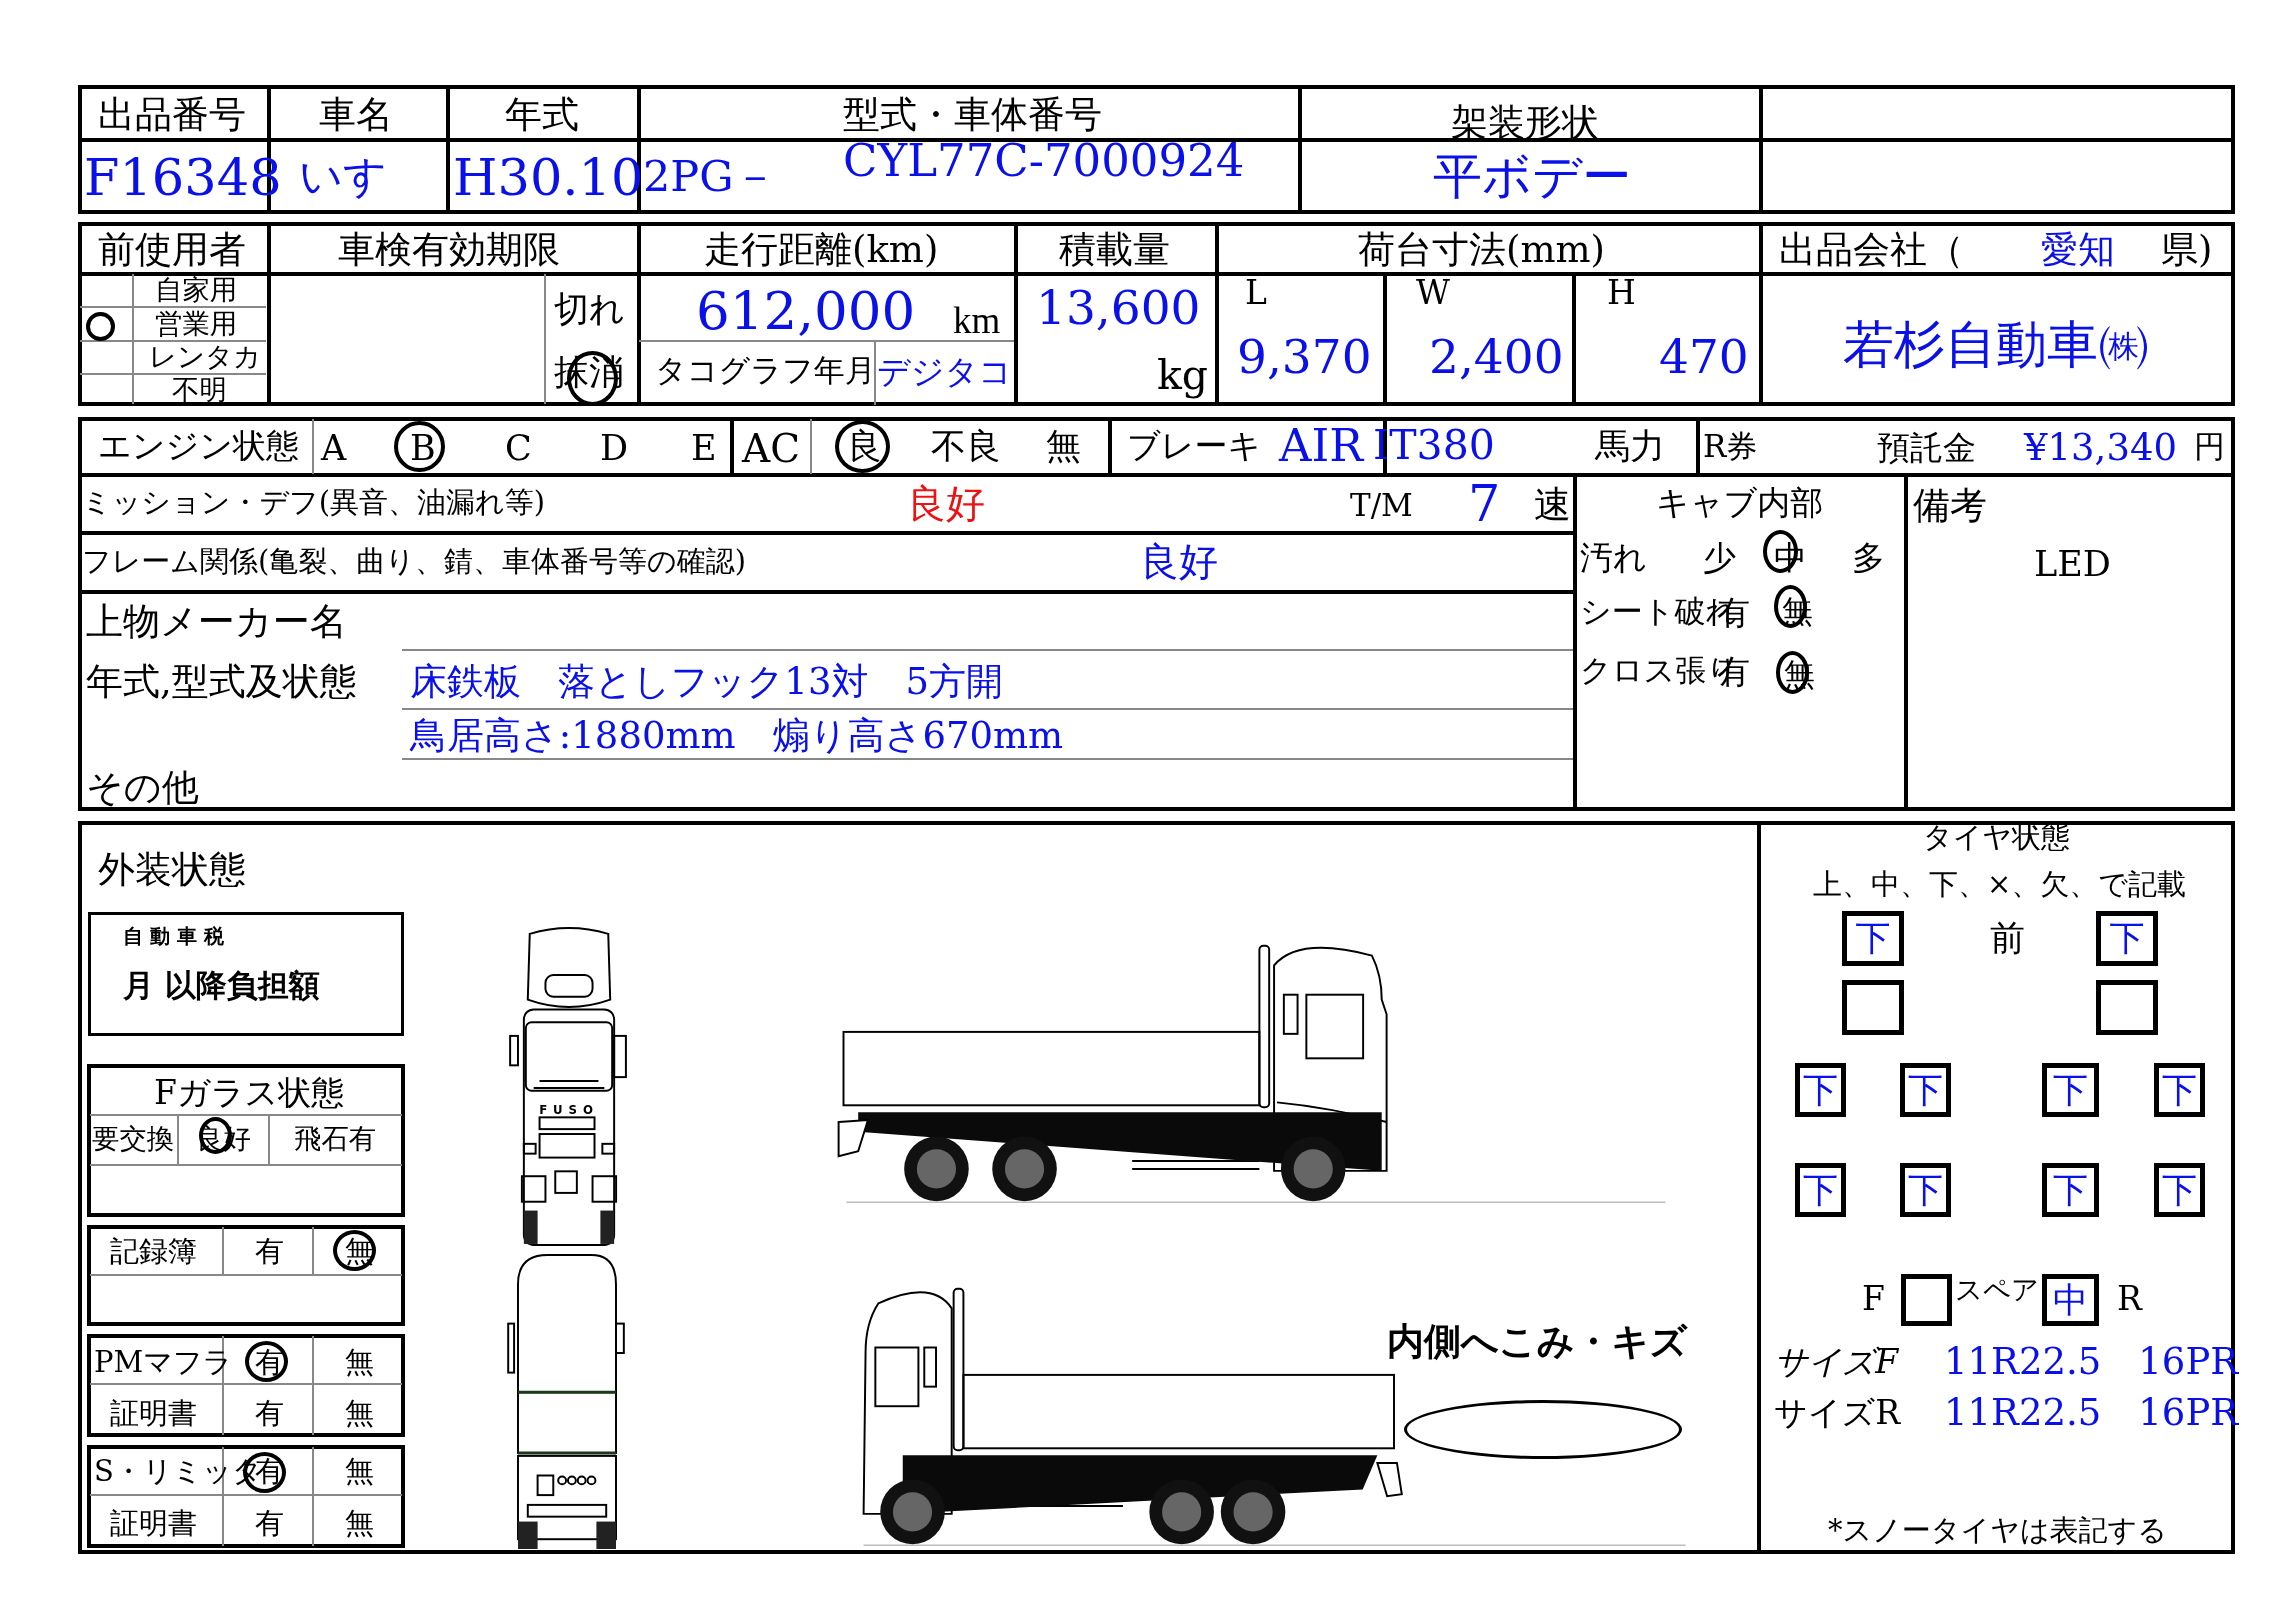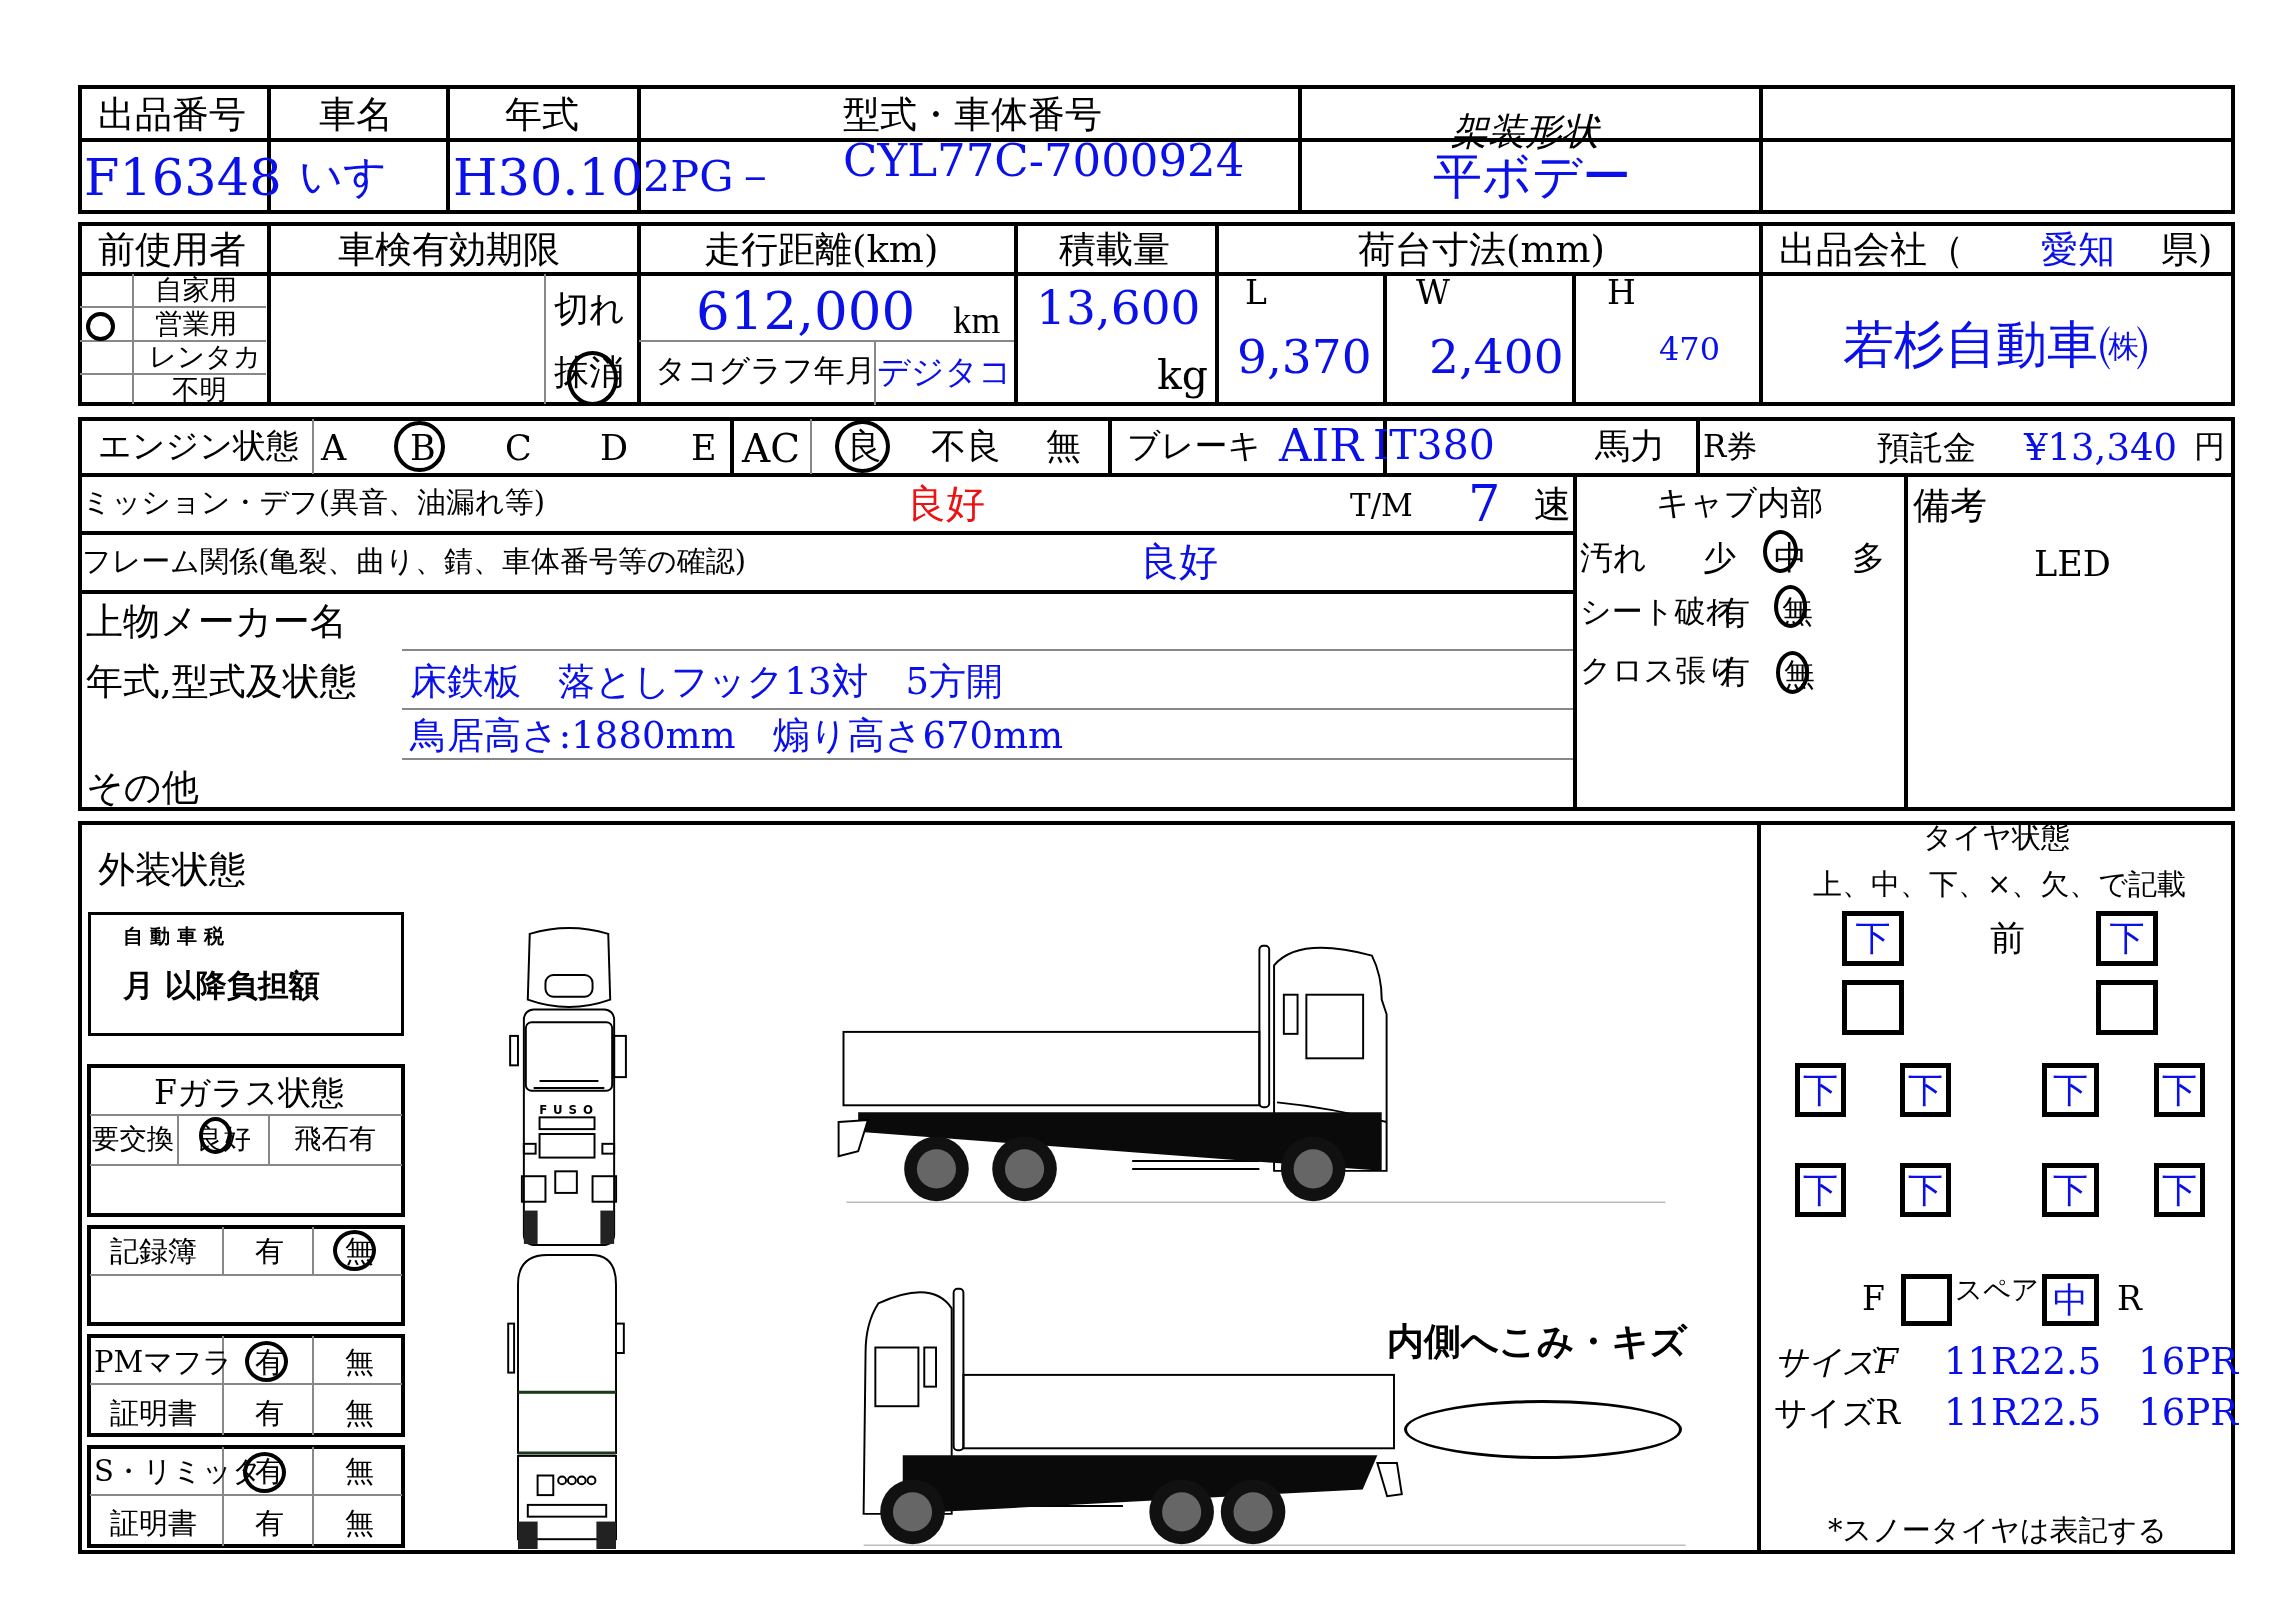--- a/index.html
+++ b/index.html
@@ -26,21 +26,21 @@
 <div class="vl" style="left:267px;top:85px;height:129px;"></div>
 <div class="vl" style="left:446px;top:85px;height:129px;"></div>
 <div class="vl" style="left:637px;top:85px;height:129px;"></div>
 <div class="vl" style="left:1298px;top:85px;height:129px;"></div>
 <div class="vl" style="left:1759px;top:85px;height:129px;"></div>
 
 <div class="t" style="left:98px;top:96px;font-size:37px;">出品番号</div>
 <div class="t" style="left:319px;top:96px;font-size:37px;">車名</div>
 <div class="t" style="left:505px;top:96px;font-size:37px;">年式</div>
 <div class="t" style="left:843px;top:96px;font-size:37px;">型式・車体番号</div>
-<div class="t" style="left:1451px;top:113px;font-size:37px;font-style:italic;">架装形状</div>
+<div class="t" style="left:1451px;top:104px;font-size:37px;">架装形状</div>
 
 <div class="t blue" style="left:84px;top:152px;font-size:51px;">F16348</div>
 <div class="t blue" style="left:299px;top:155px;font-size:43px;">いすゞ</div>
 <div class="t blue" style="left:453px;top:152px;font-size:51px;">H30.10</div>
 <div class="t blue" style="left:643px;top:155px;font-size:43px;">2PG－</div>
 <div class="t blue" style="left:843px;top:138px;font-size:45px;">CYL77C-7000924</div>
 <div class="t blue" style="left:1433px;top:152px;font-size:49px;">平ボデー</div>
 
 <div class="box" style="left:78px;top:222px;width:2157px;height:184px;"></div>
 <div class="hl" style="left:78px;top:272px;width:2157px;"></div>
@@ -85,21 +85,21 @@
 <div class="t blue" style="left:877px;top:355px;font-size:33px;">デジタコ</div>
 
 <div class="t blue" style="left:1036px;top:284px;font-size:47px;">13,600</div>
 <div class="t" style="left:1157px;top:355px;font-size:41px;">kg</div>
 
 <div class="t" style="left:1245px;top:276px;font-size:33px;">L</div>
 <div class="t" style="left:1416px;top:276px;font-size:33px;">W</div>
 <div class="t" style="left:1607px;top:276px;font-size:33px;">H</div>
 <div class="t blue" style="left:1237px;top:333px;font-size:47px;">9,370</div>
 <div class="t blue" style="left:1429px;top:333px;font-size:47px;">2,400</div>
-<div class="t blue" style="left:1659px;top:333px;font-size:32px;">470</div>
+<div class="t blue" style="left:1659px;top:333px;font-size:47px;">470</div>
 
 <div class="t blue" style="left:1843px;top:319px;font-size:51px;">若杉自動車㈱</div>
 
 <div class="box" style="left:78px;top:417px;width:2157px;height:394px;"></div>
 <div class="hl" style="left:78px;top:473px;width:2157px;"></div>
 <div class="hl" style="left:78px;top:531px;width:1495px;"></div>
 <div class="hl" style="left:78px;top:590px;width:1495px;"></div>
 <div class="vlt" style="left:312px;top:419px;height:55px;"></div>
 <div class="vl" style="left:730px;top:417px;height:59px;"></div>
 <div class="vlt" style="left:810px;top:419px;height:55px;"></div>

